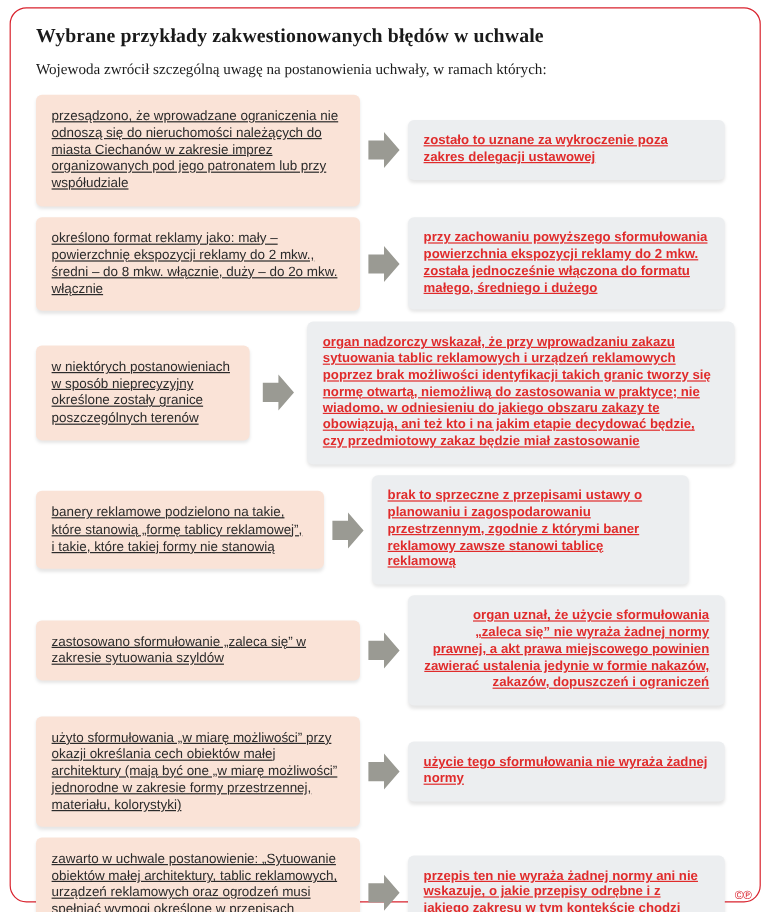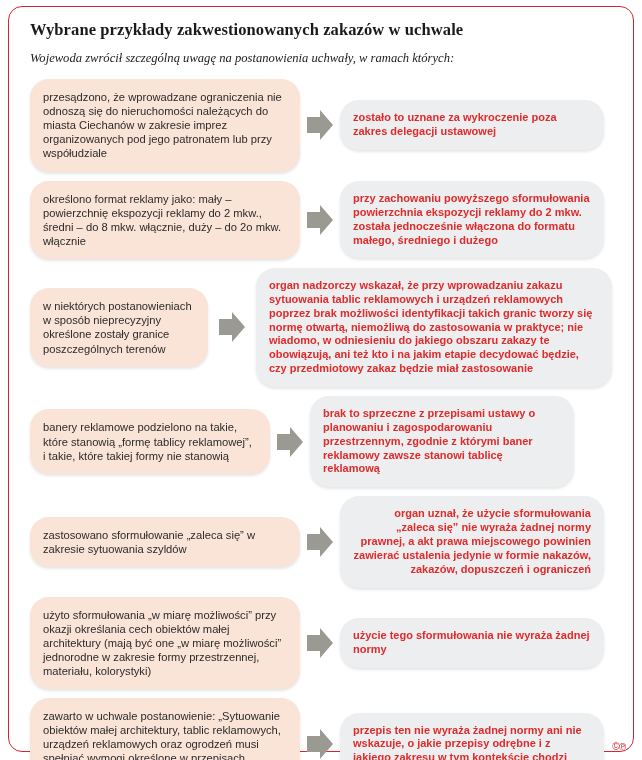--- a/index.html
+++ b/index.html
@@ -43,36 +43,36 @@
     font-size: 16.5px;
     color: #1a1a1a;
     letter-spacing: 0.1px;
     margin: 2px 0 0 8px;
   }
   .subtitle {
     font-family: "Liberation Serif", serif;
     font-size: 12.6px;
     color: #1a1a1a;
     margin: 11px 0 0 8px;
-    font-style: italic;
   }
   .rows {
     margin-top: 13px;
   }
   .row {
     display: flex;
     align-items: center;
     margin: 0 0 9px 8px;
   }
   .box {
     box-sizing: border-box;
-    border-radius: 19px;
+    border-radius: 5px;
     padding: 11px 13px;
     line-height: 1.26;
     box-shadow: 0 2px 3px rgba(0,0,0,0.10);
+    text-decoration: underline;
   }
   .box-left {
     background: #fae3d7;
     color: #2b2b2b;
     font-size: 11.2px;
   }
   .box-right {
     background: #eceef0;
     color: #e02b2b;
     font-weight: bold;
@@ -121,21 +121,21 @@
     letter-spacing: -0.5px;
   }
 </style>
 </head>
 <body>
 
 <div class="infographic">
   <div class="frame"></div>
   <div class="inner">
 
-    <div class="title">Wybrane przykłady zakwestionowanych zakazów w uchwale</div>
+    <div class="title">Wybrane przykłady zakwestionowanych błędów w uchwale</div>
     <div class="subtitle">Wojewoda zwrócił szczególną uwagę na postanowienia uchwały, w ramach których:</div>
 
     <div class="rows">
 
       <div class="row r1">
         <div class="box box-left">przesądzono, że wprowadzane ograniczenia nie odnoszą się do nieruchomości należących do miasta Ciechanów w zakresie imprez organizowanych pod jego patronatem lub przy współudziale</div>
         <div class="arrow">
           <svg width="30" height="34" viewBox="0 0 30 34" aria-hidden="true">
             <path d="M2 9 H15 V2 L28 17 L15 32 V25 H2 Z" fill="#9a9a93"></path>
           </svg>

